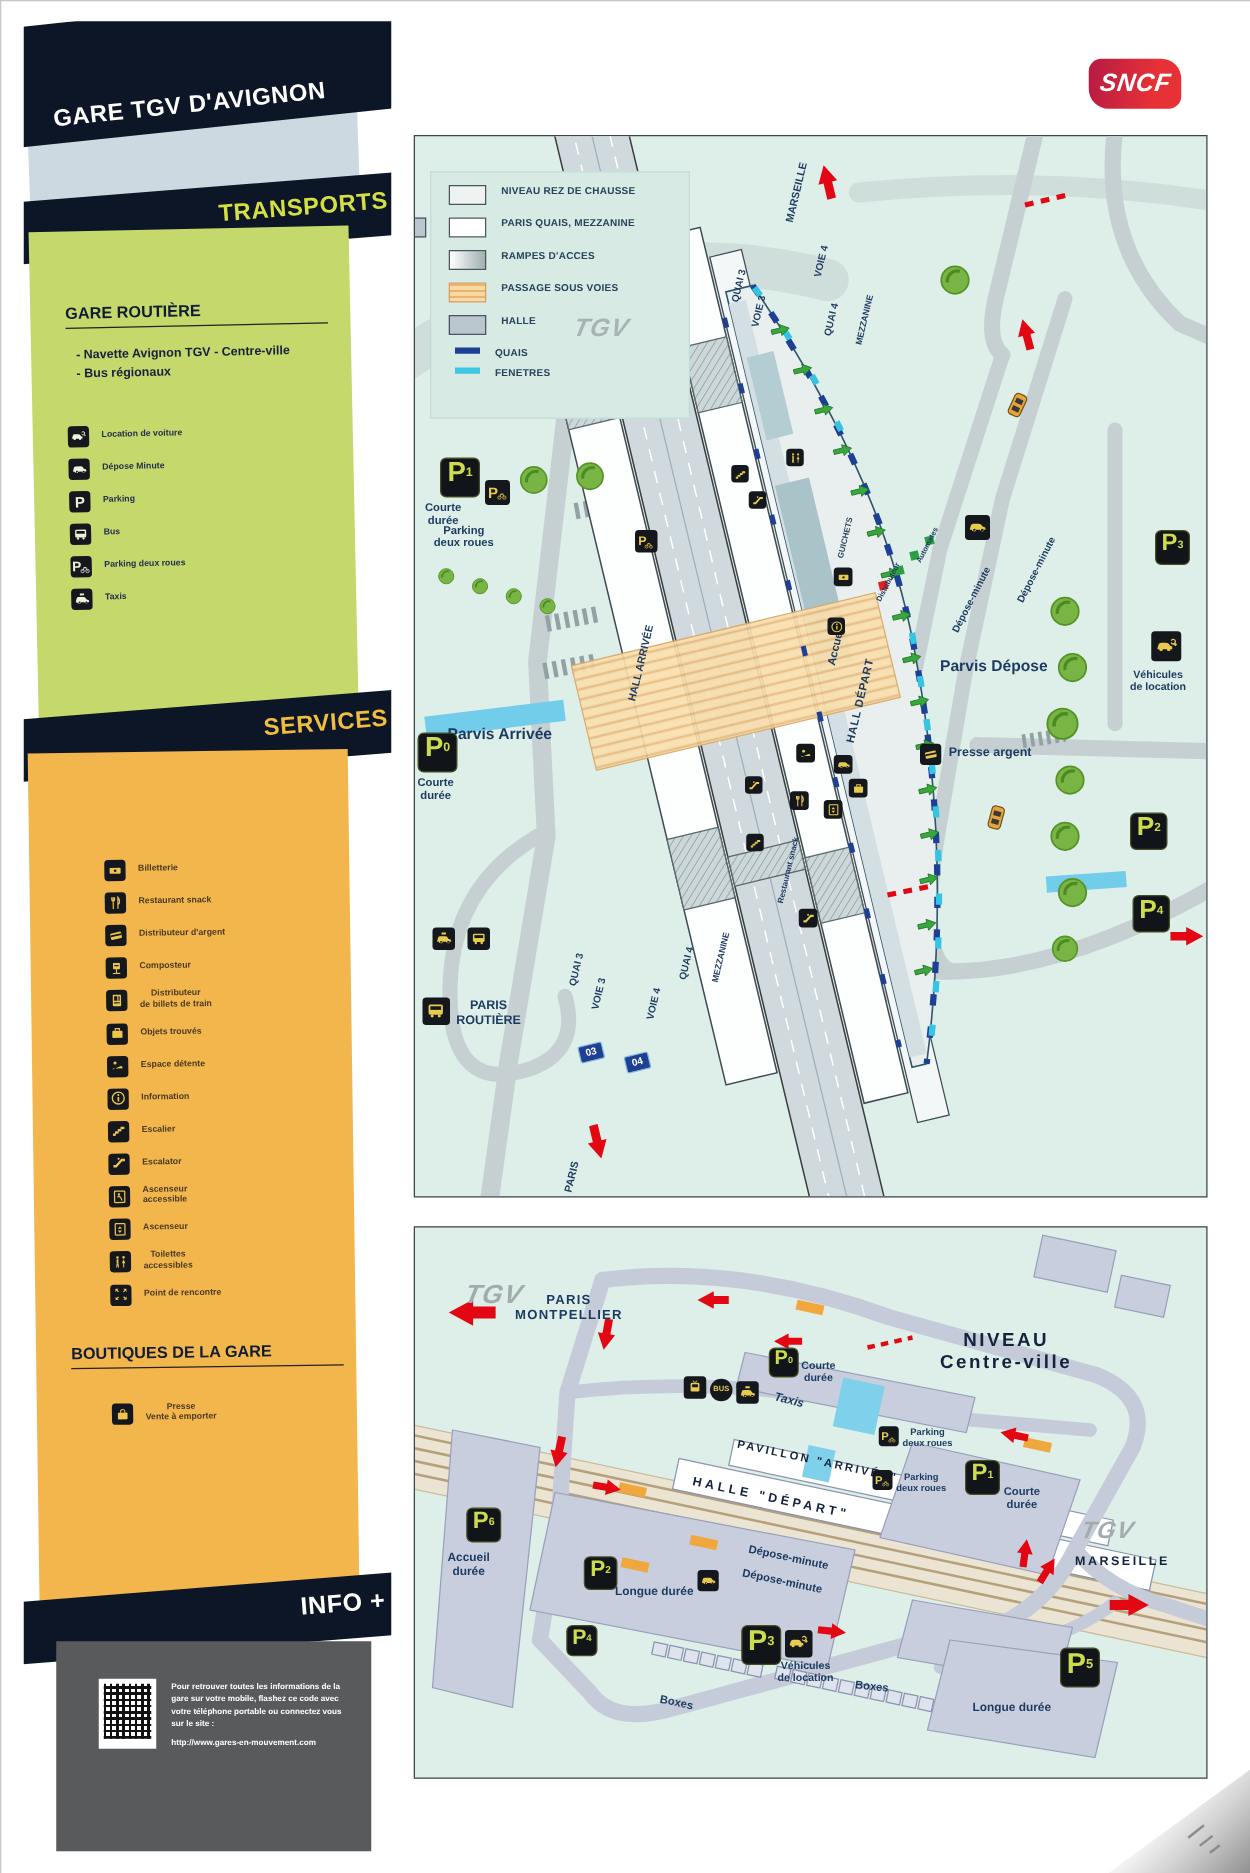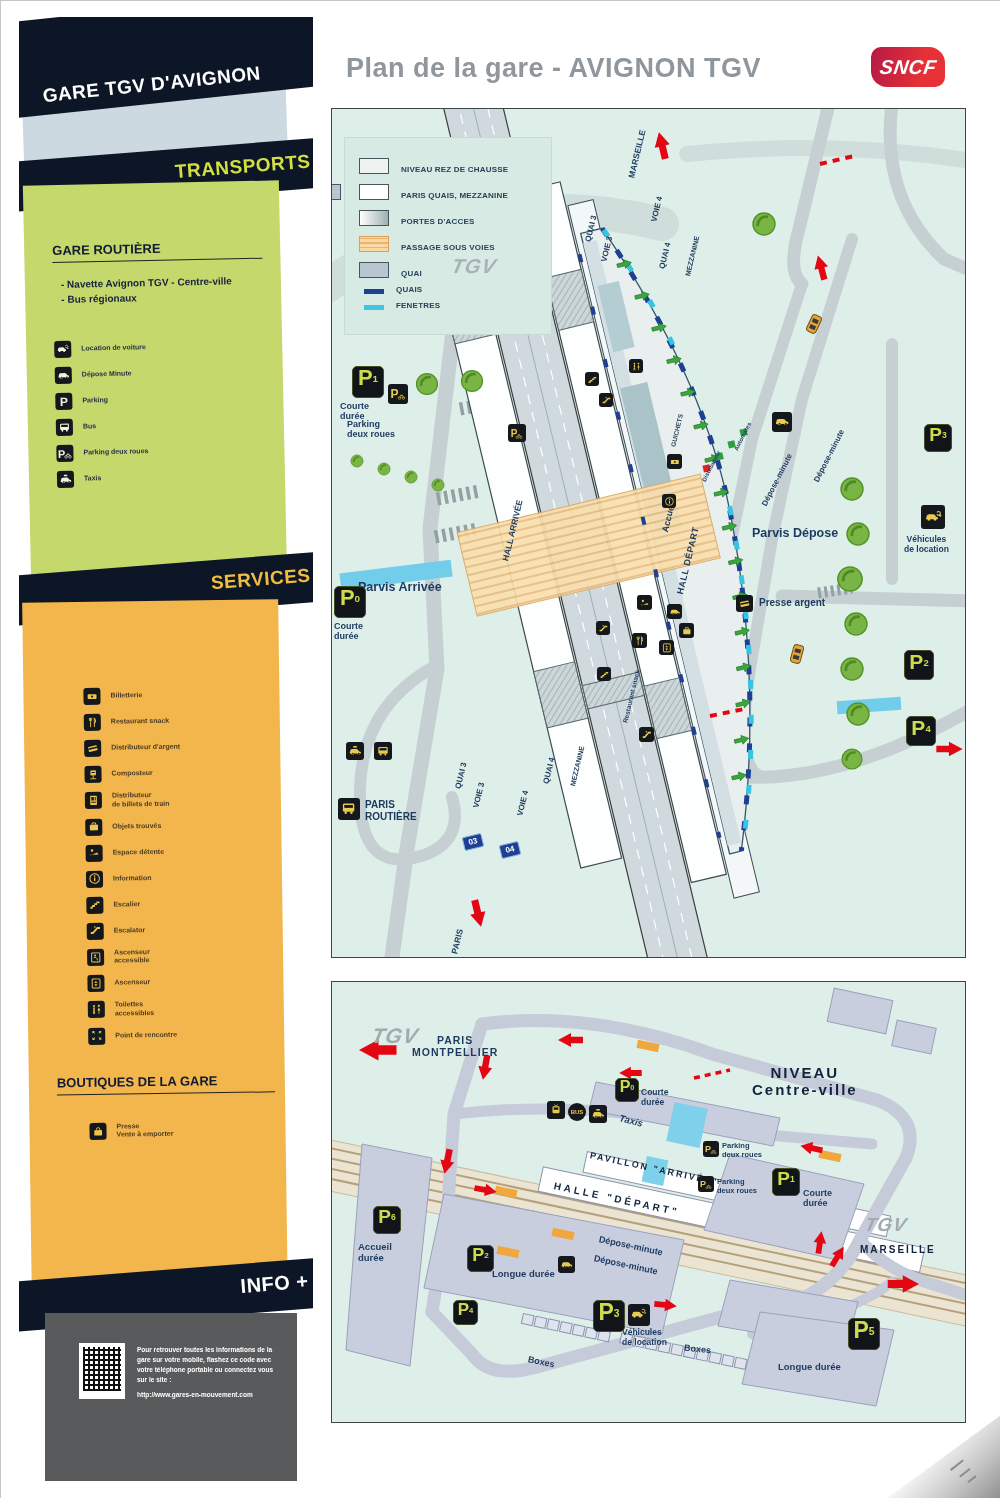--- a/index.html
+++ b/index.html
@@ -1,19 +1,19 @@
 <!DOCTYPE html>
 <html><head>
 <meta charset="utf-8">
 <style>
   html,body{margin:0;padding:0;background:#e9e9e9;}
   .page{position:relative;width:1000px;height:1498px;background:#ffffff;border:1px solid #c6c6c6;
         font-family:"Liberation Sans",sans-serif;overflow:hidden;}
   .abs{position:absolute;}
-  .pre{white-space:pre-line;}
+  .pre{white-space:pre-line;text-align:center;}
   
   .sidebar{position:absolute;left:18px;top:16px;width:294px;height:1466px;overflow:hidden;}
   .banner{position:absolute;background:#0d1626;}
   .banner .btxt{position:absolute;font-weight:bold;letter-spacing:.5px;}
   .panel{position:absolute;}
   .sec-title{font-size:13px;font-weight:bold;color:#101c33;border-bottom:1.5px solid #222;padding-bottom:4px;}
   .s-item{display:flex;align-items:center;gap:10px;margin-bottom:9px;}
   .s-label{font-size:7px;font-weight:bold;color:#23304d;line-height:1.25;}
   .panel-orange .s-label{color:#4a3b22;}
   .ibadge{background:#14181d;border-radius:3px;display:inline-flex;align-items:center;justify-content:center;flex:none;}
@@ -33,21 +33,21 @@
   .rtrack{transform:rotate(-76.5deg);transform-origin:left center;white-space:nowrap;}
   .r63{transform:rotate(-63deg);transform-origin:left center;white-space:nowrap;}
   .r12{transform:rotate(12deg);transform-origin:left center;white-space:nowrap;}
   .tsign{position:absolute;background:#1d3f94;border:1px solid #86b6da;border-radius:2px;color:#fff;
          font-size:8px;font-weight:bold;text-align:center;line-height:12px;width:18px;height:12px;
          transform:rotate(-13.5deg);}
   .tgvghost{font-style:italic;font-weight:bold;color:#a9b2b5;transform:skewX(-12deg);letter-spacing:1px;}
   
   .legend{position:absolute;left:12px;top:28px;width:208px;height:198px;background:#d7eae4;
           border:1px solid #c3dcd5;padding:10px 0 0 14px;box-sizing:border-box;}
-  .lrow{position:relative;display:flex;align-items:flex-end;gap:12px;height:26px;}
+  .lrow{position:relative;display:flex;align-items:flex-start;gap:12px;height:26px;}
   .lrow.small{height:16px;}
   .lsw{width:30px;height:16px;border:1.5px solid #4a545c;box-sizing:border-box;flex:none;}
   .llab{font-size:8px;font-weight:bold;color:#28425a;letter-spacing:.2px;}
   
   .htitle{position:absolute;left:345px;top:52px;font-size:27px;font-weight:bold;color:#8f969c;letter-spacing:.5px;}
   .sncf{position:absolute;left:870px;top:46px;width:74px;height:40px;background:linear-gradient(100deg,#b61a45,#e73136 70%);
         border-radius:10px 16px 10px 16px;display:flex;align-items:center;justify-content:center;}
   .sncf span{color:#fff;font-weight:bold;font-style:italic;font-size:20px;letter-spacing:.5px;transform:skewX(-8deg);}
   
   .qr{position:absolute;background:#fff;}
@@ -385,21 +385,20 @@
 
     <div class="panel" style="left:26px;top:1296px;width:252px;height:168px;background:#595a5c;">
       <div class="qr" style="left:34px;top:30px;width:46px;height:56px;position:absolute;">
         <div class="qin"></div>
       </div>
       <div style="position:absolute;left:92px;top:32px;width:148px;font-size:6.5px;font-weight:bold;color:#fff;line-height:1.55;">Pour retrouver toutes les informations de la gare sur votre mobile, flashez ce code avec votre téléphone portable ou connectez vous sur le site :</div>
       <div style="position:absolute;left:92px;top:78px;width:150px;font-size:6.5px;font-weight:bold;color:#fff;">http://www.gares-en-mouvement.com</div>
     </div>
   </div>
 
-  <div class="htitle">Plan de la gare - AVIGNON TGV</div>
   <div class="sncf">
       <span>SNCF</span>
     </div>
 
   <div class="mapbox" style="left:330px;top:107px;width:633px;height:848px;">
     <svg width="633" height="848" viewBox="0 0 633 848" style="position:absolute;left:0;top:0;">
 
       <g fill="none" stroke="#c6d0d3" stroke-linecap="round">
         <path d="M-10 180 Q150 70 330 115" stroke="#cfdeda" stroke-width="34"></path>
         <path d="M355 45 Q500 30 640 52" stroke="#cfdeda" stroke-width="16"></path>
@@ -524,29 +523,29 @@
         <span class="lsw" style="background:#eef2f1;"></span>
         <span class="llab">NIVEAU REZ DE CHAUSSE</span>
       </div>
       <div class="lrow">
         <span class="lsw" style="position:absolute;left:-48px;background:#b9c6ce;"></span>
         <span class="lsw" style="background:#ffffff;"></span>
         <span class="llab">PARIS QUAIS, MEZZANINE</span>
       </div>
       <div class="lrow">
         <span class="lsw" style="background:linear-gradient(90deg,#fff,#9fb0af);"></span>
-        <span class="llab">PORTES D'ACCES</span>
+        <span class="llab">RAMPES D'ACCES</span>
       </div>
       <div class="lrow">
         <span class="lsw" style="border-color:#d8a05c;background:repeating-linear-gradient(0deg,#fbd9a4 0 3px,#eab36e 3px 4.5px);"></span>
         <span class="llab">PASSAGE SOUS VOIES</span>
       </div>
       <div class="lrow">
         <span class="lsw" style="background:#b9c6ce;"></span>
-        <span class="llab">QUAI</span>
+        <span class="llab">HALLE</span>
         <span class="tgvghost" style="font-size:20px;margin-left:18px;">TGV</span>
       </div>
       <div class="lrow small">
         <span style="width:20px;height:5px;background:#1d3f94;margin-left:5px;flex:none;"></span>
         <span class="llab">QUAIS</span>
       </div>
       <div class="lrow small">
         <span style="width:20px;height:5px;background:#3ec7e3;margin-left:5px;flex:none;"></span>
         <span class="llab">FENETRES</span>
       </div>

